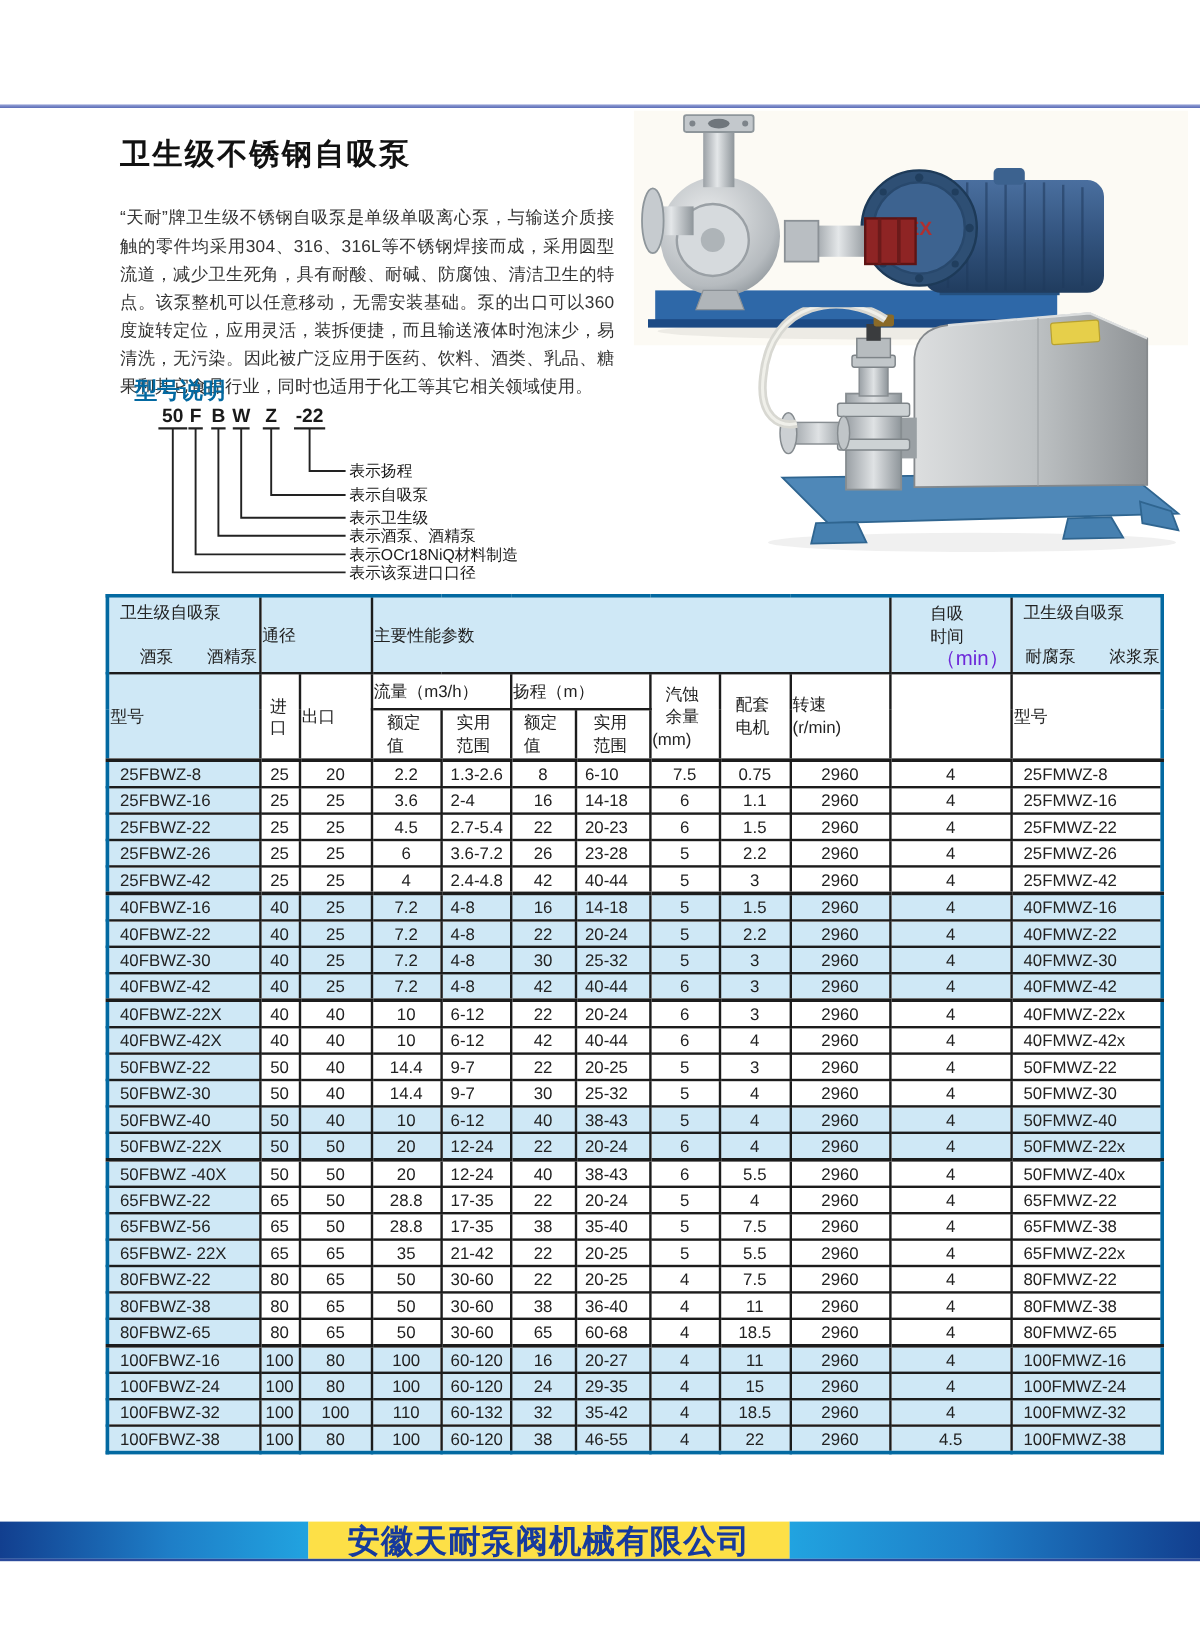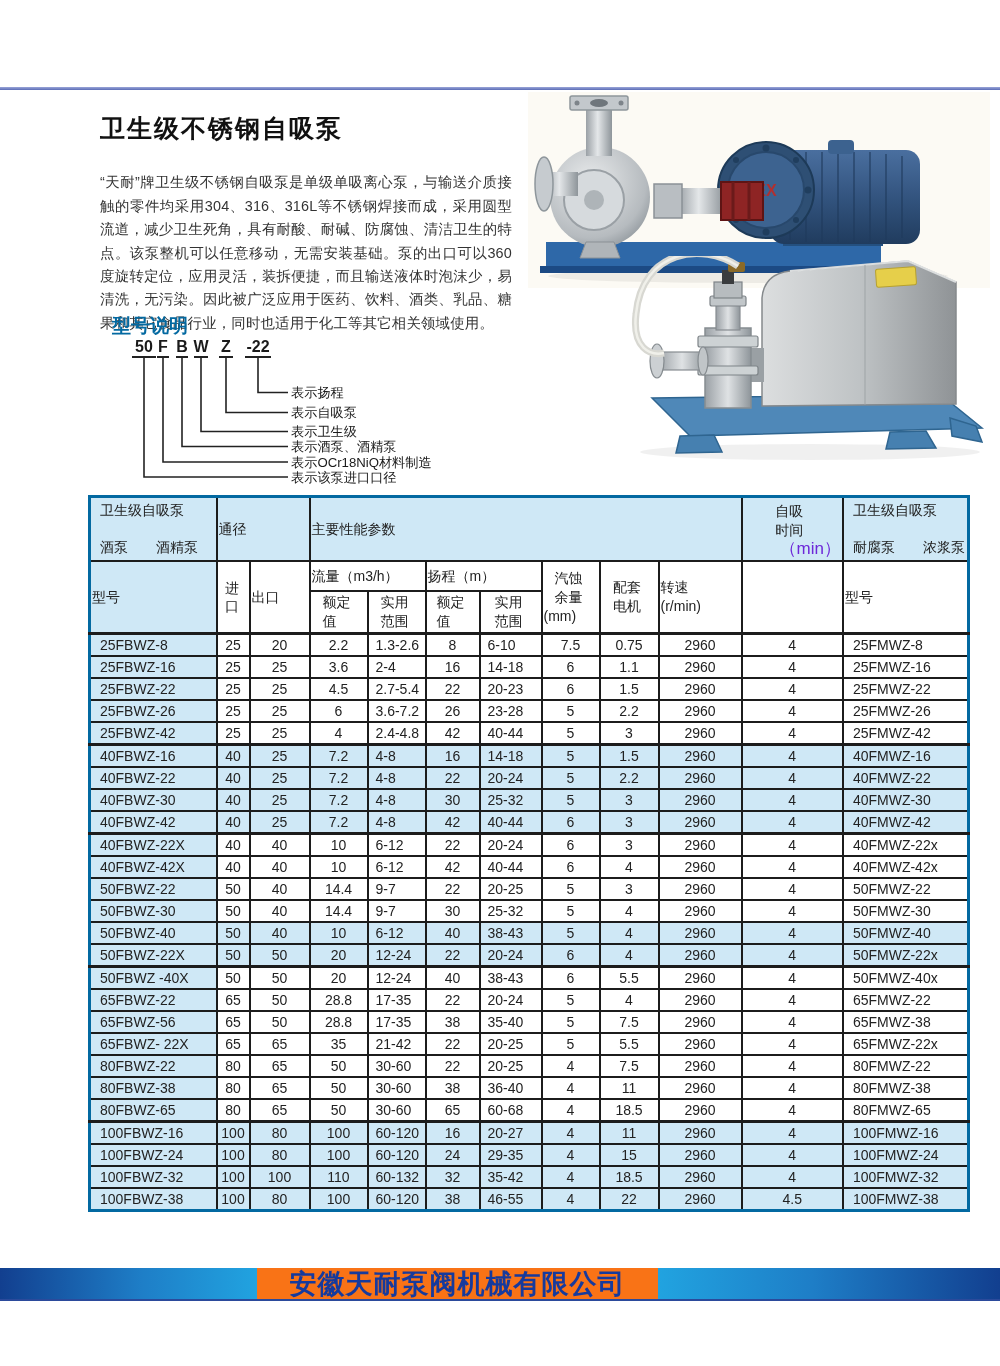--- a/index.html
+++ b/index.html
@@ -20,38 +20,38 @@
   .spec-table{position:absolute;left:88px;top:495px;border-collapse:collapse;table-layout:fixed;
         font-size:14px;color:#222;}
   .spec-table th,.spec-table td{border:2px solid #1c1c1c;font-weight:400;overflow:hidden;}
   .spec-table{border:3px solid #0369a1;}
   .spec-table thead th{background:#fff;text-align:left;vertical-align:middle;line-height:19px;}
   .spec-table .hr1 th{height:60px;background:var(--accent-blue-bg,#cfe8f6);}
   .spec-table .hr2 th{height:26px;}
   .spec-table .hr3 th{height:34px;}
   .spec-table th.blue{background:var(--accent-blue-bg,#cfe8f6);}
   .spec-table th.lpad{text-align:left;padding-left:9px;}
-  .spec-table th.lpad .l2{margin-top:18px;}
+  .spec-table th.lpad .l2{margin-top:18px;text-align:right;}
   .w2{width:34px;margin:0 auto;word-break:break-all;line-height:19px;}
   .w2n{width:32px;margin:0 auto;word-break:break-all;line-height:19px;}
   .unit{color:#6d28d9;font-size:17px;line-height:17px;margin-left:36px;}
   .spec-table tbody td{height:18px;line-height:18px;padding:1px 2px;background:#fff;font-size:14px;}
   .spec-table tbody td.model{text-align:left;padding-left:9px;background:var(--accent-blue-bg,#cfe8f6);}
   .spec-table tbody td.m2{text-align:left;padding-left:9px;}
   .spec-table tbody td.rng{text-align:left;padding-left:7px;}
   .spec-table tbody td.num{text-align:center;}
   .spec-table tbody tr.hl td{background:var(--accent-blue-bg,#cfe8f6);}
   .spec-table tbody tr:first-child td{border-top-width:3px;}
   .spec-table tbody tr.ge td{border-bottom-width:3px;}
 
   
   .footer{position:absolute;left:0;top:1268px;width:1000px;height:31px;display:flex;}
   .fbar-left{width:257px;height:100%;
         background:linear-gradient(90deg,var(--footer-grad-dark,#123f8f) 0%,#1e7ec7 55%,var(--footer-grad-light,#21a3e0) 100%);}
-  .fcenter{width:401px;height:100%;display:flex;align-items:center;justify-content:center;background:#f97316;}
+  .fcenter{width:401px;height:100%;display:flex;align-items:center;justify-content:center;background:#fde047;}
   .company{font-size:27px;font-weight:bold;color:var(--footer-text,#163a9d);letter-spacing:1px;white-space:nowrap;}
   .fbar-right{flex:1;height:100%;
         background:linear-gradient(270deg,var(--footer-grad-dark,#123f8f) 0%,#1e7ec7 55%,var(--footer-grad-light,#21a3e0) 100%);}
   .footer-underline{position:absolute;left:0;top:1299px;width:1000px;height:2px;background:#2b4a9b;}
   svg text{font-family:"Liberation Sans","DejaVu Sans",sans-serif;}
 </style>
 </head>
 <body>
 
 <div class="page">

